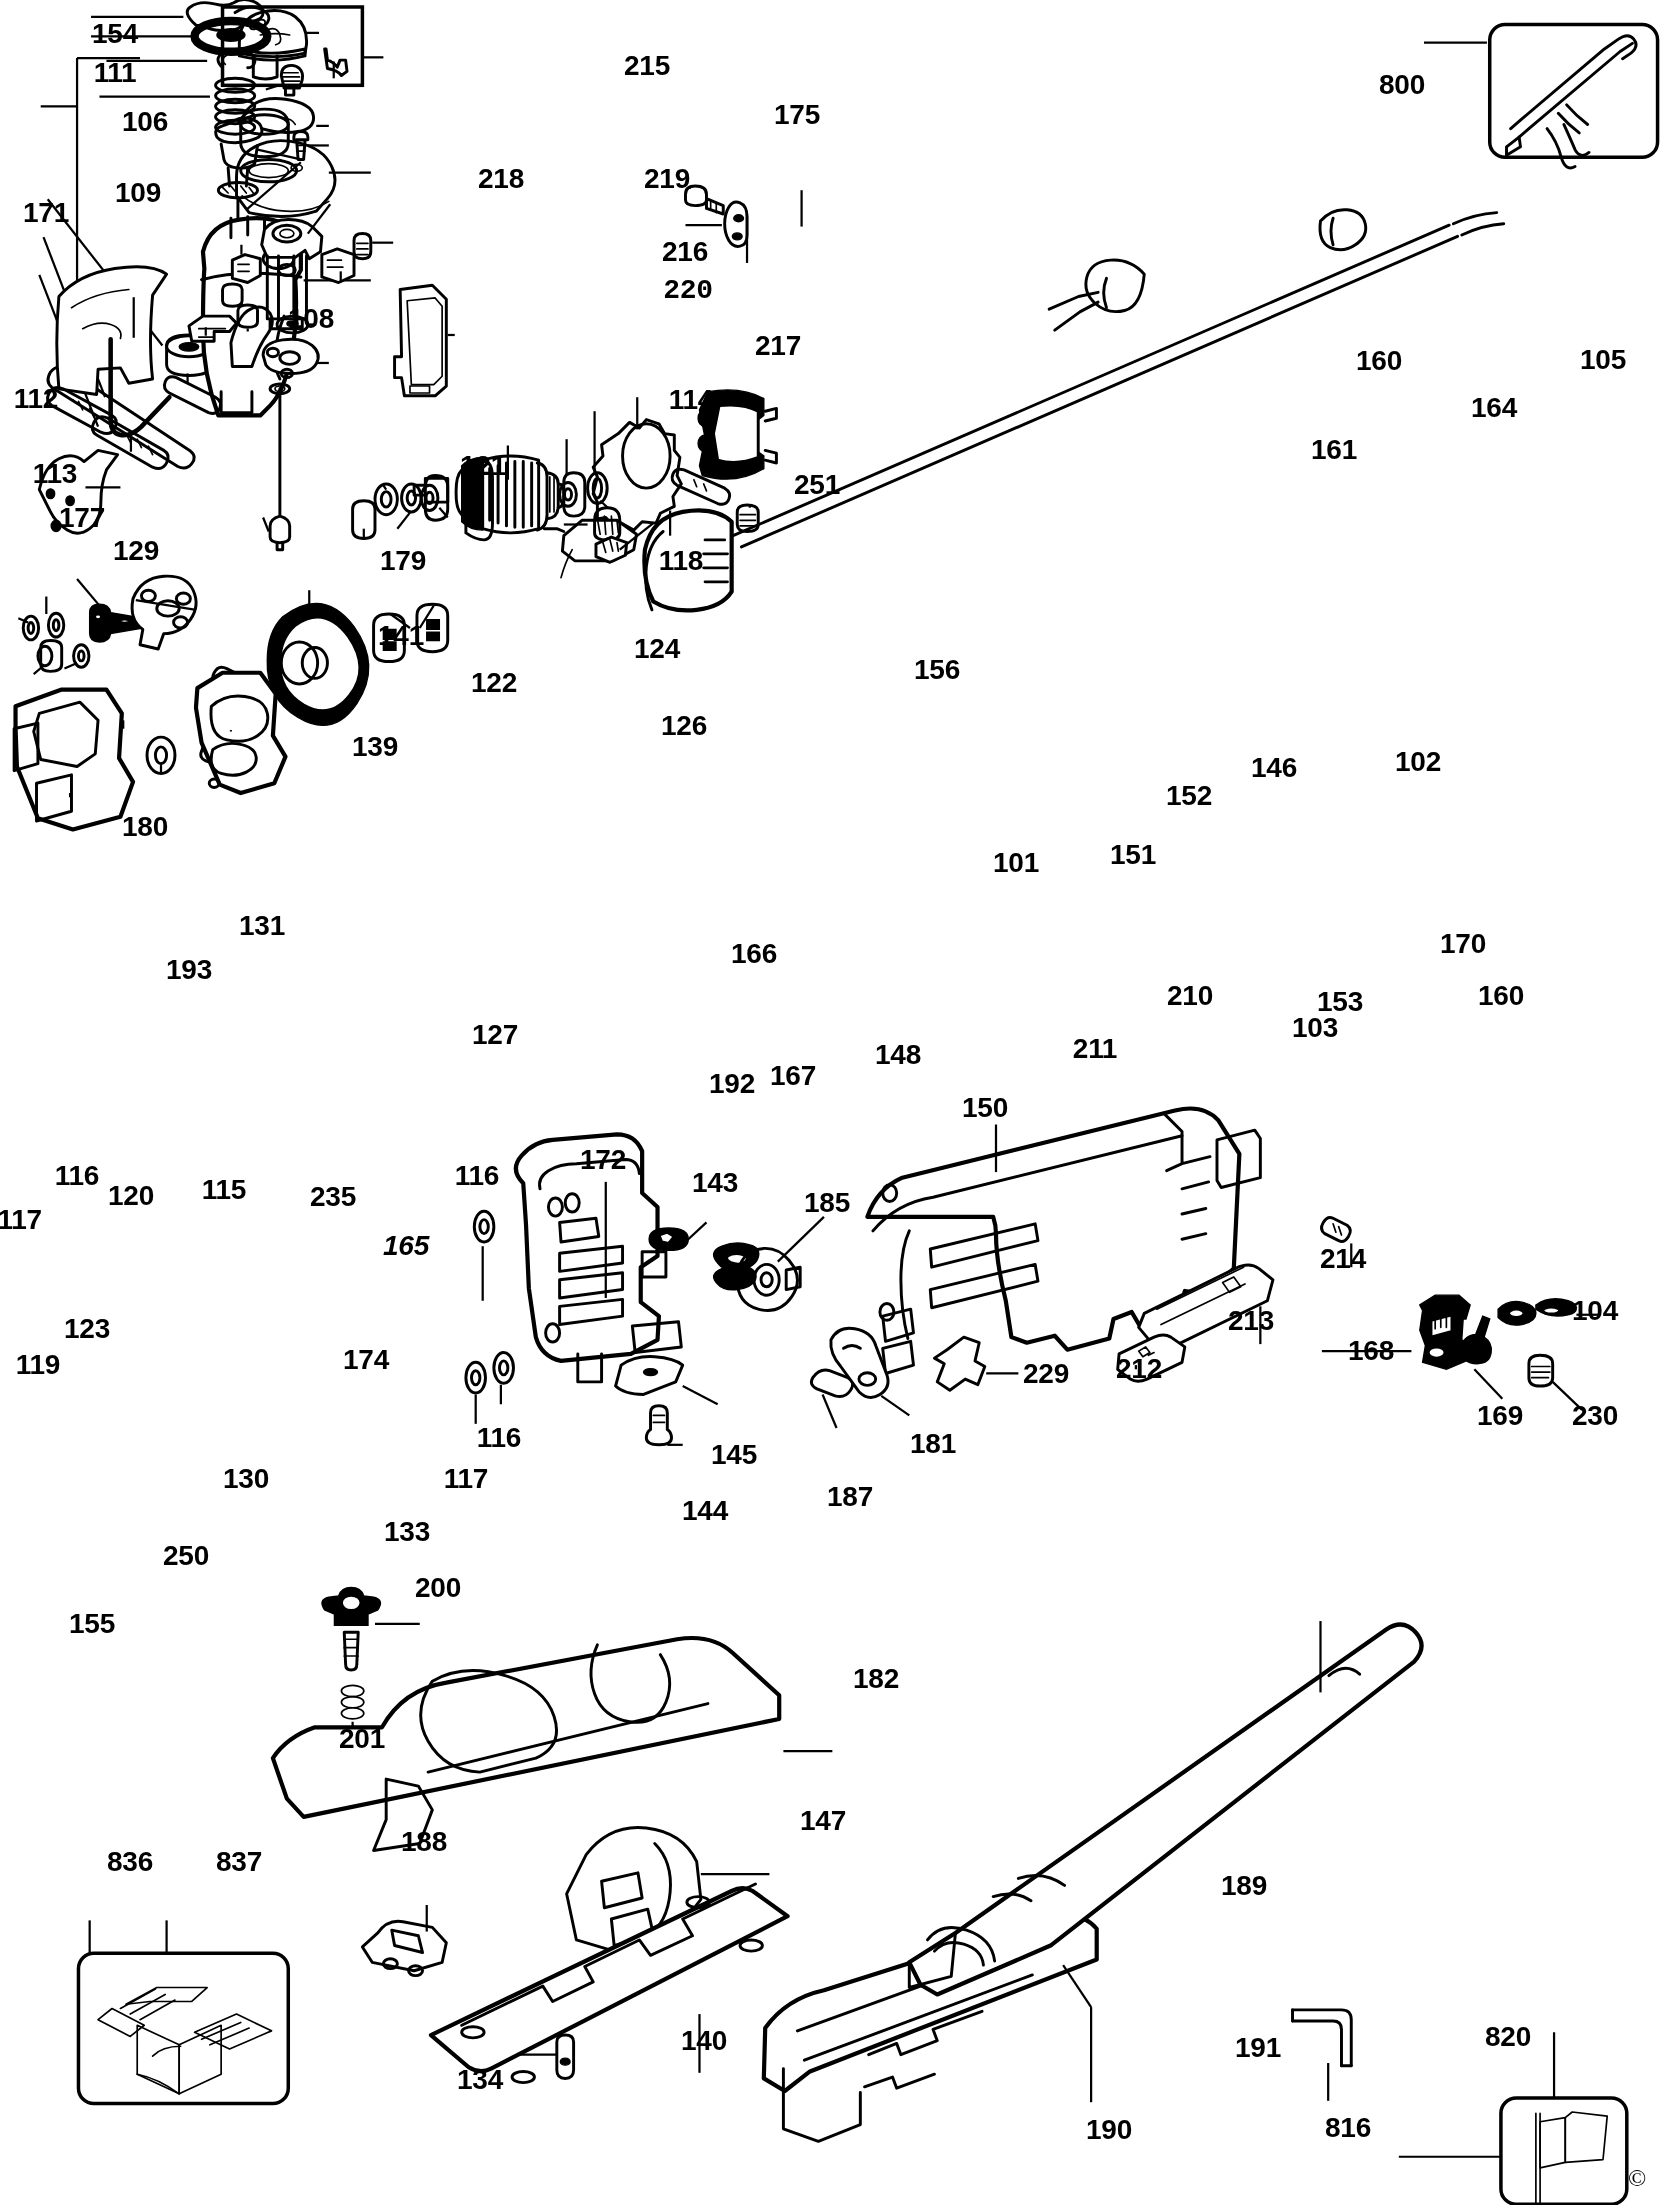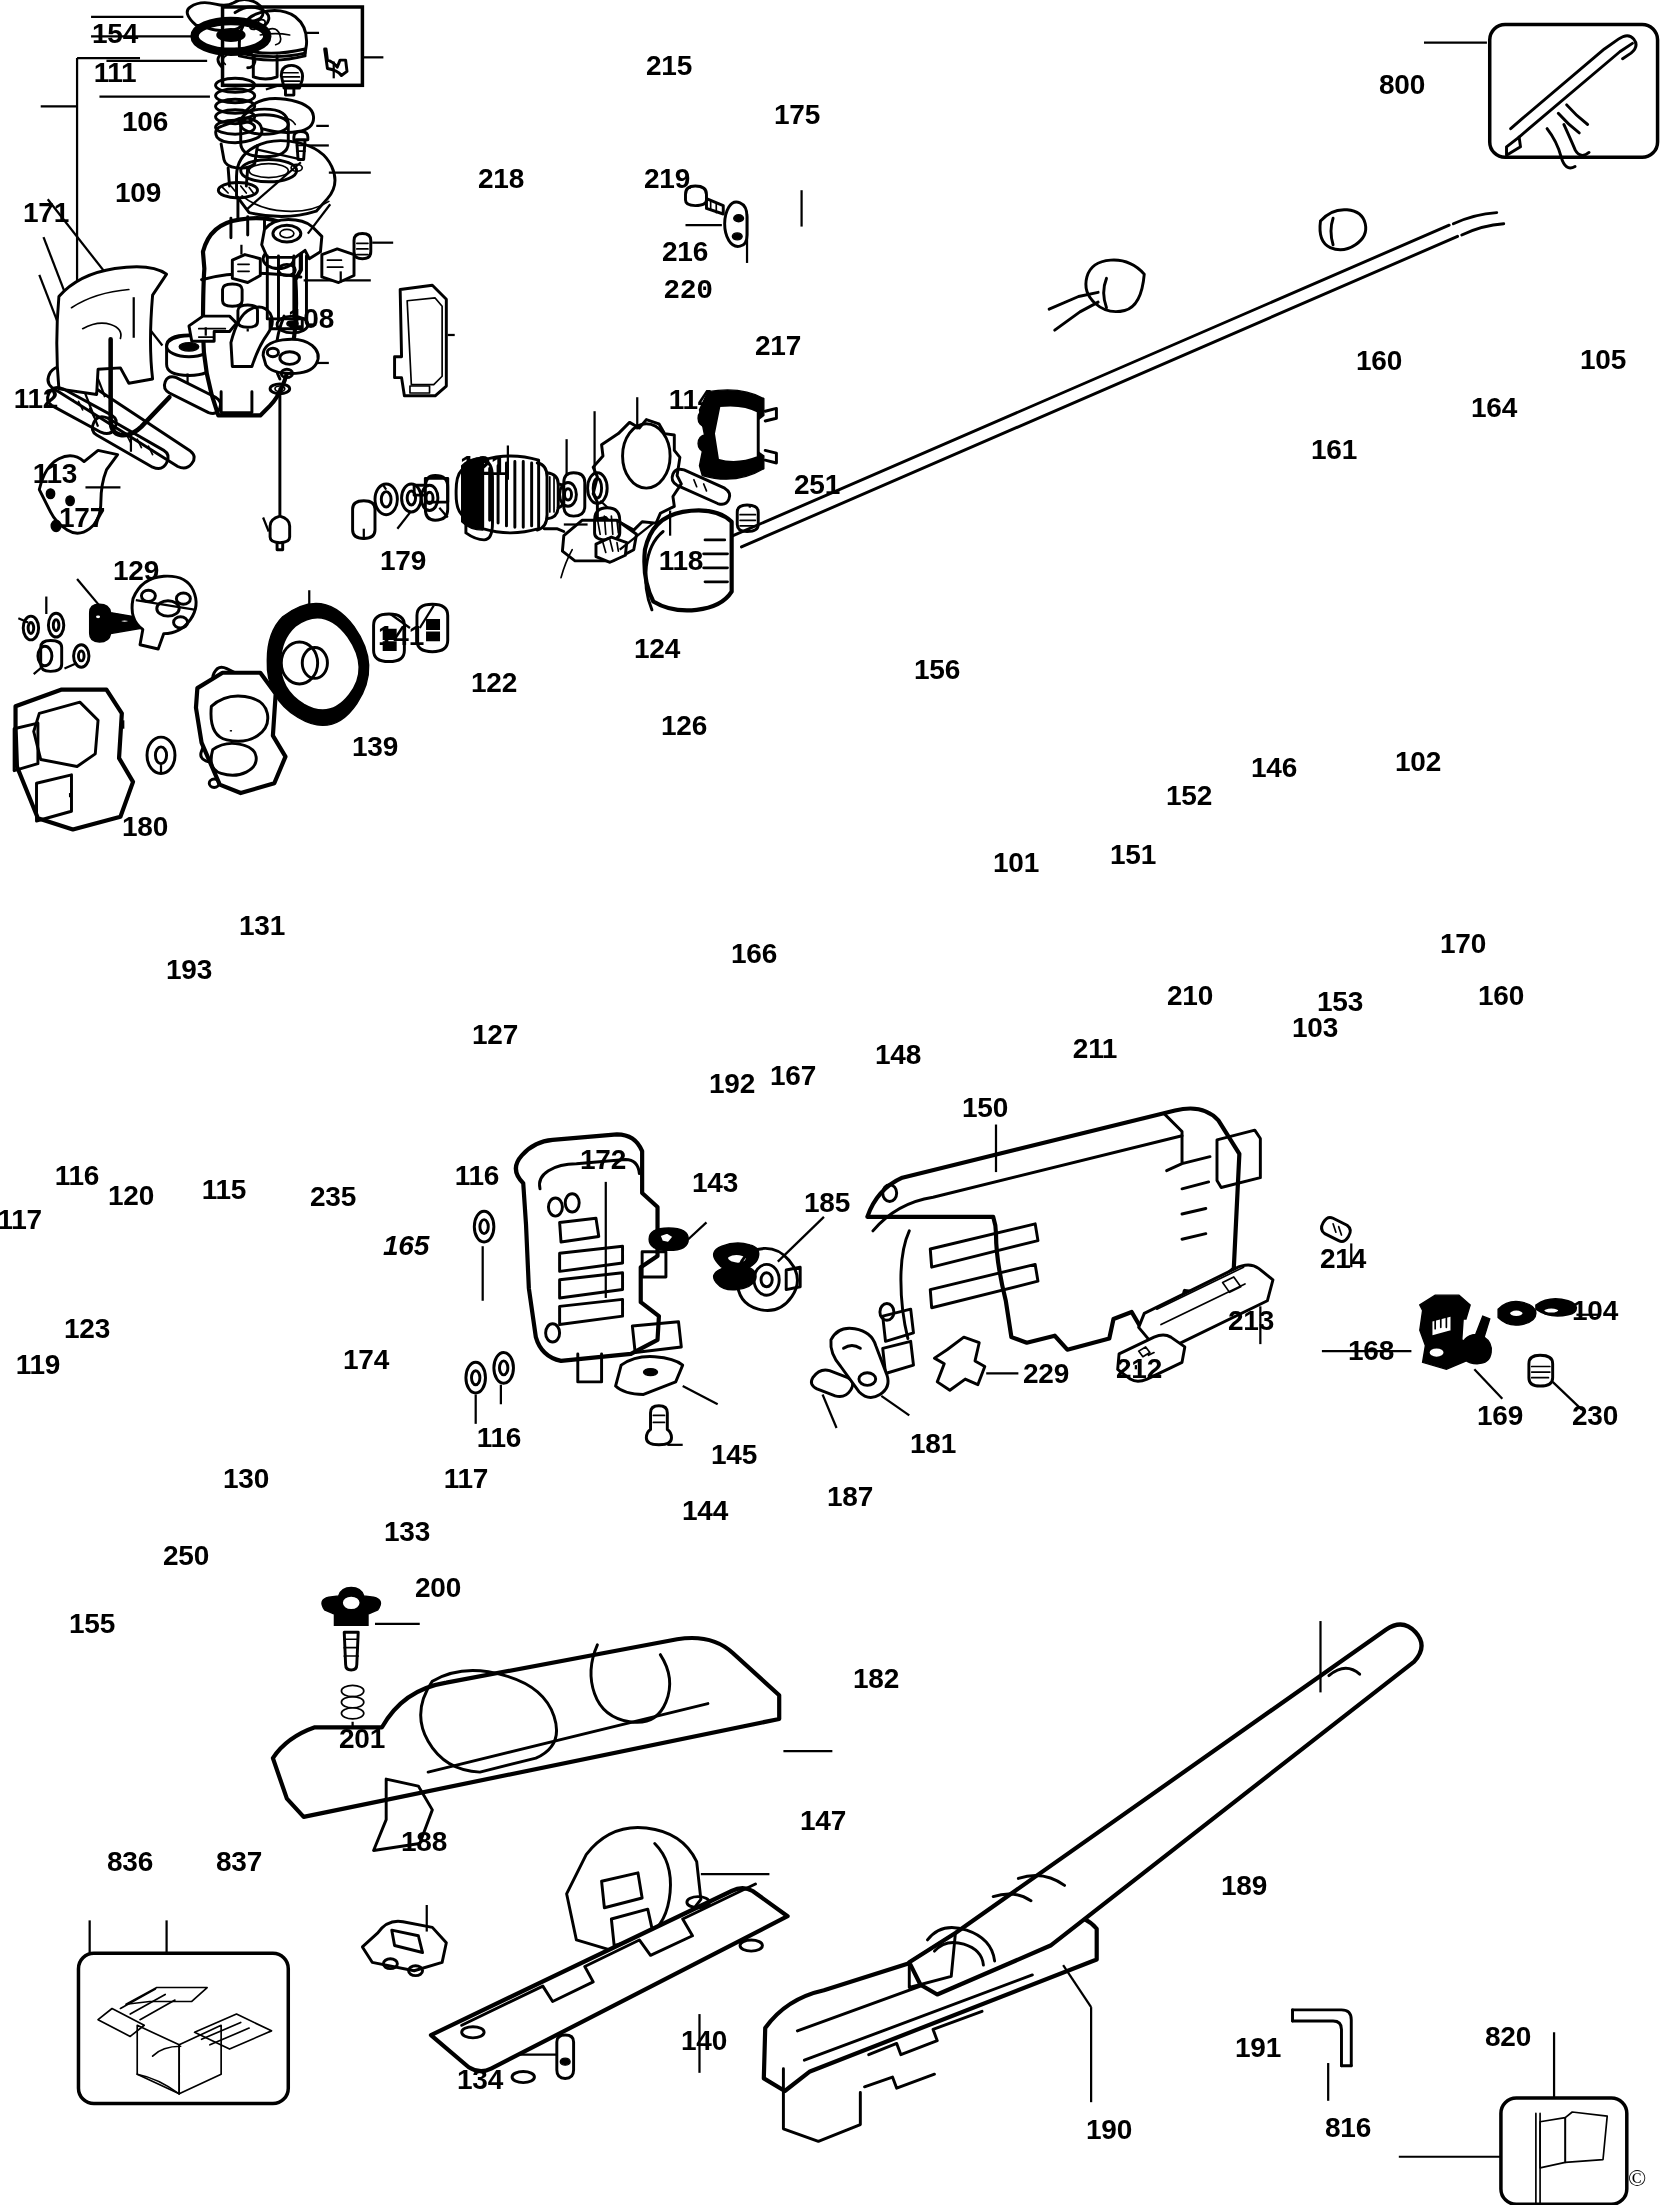--- a/index.html
+++ b/index.html
@@ -730,27 +730,27 @@
       <div class="callout" style="left: 115px; top: 34px;">154</div>
       <div class="callout" style="left: 115px; top: 73px;">111</div>
       <div class="callout" style="left: 145px; top: 122px;">106</div>
       <div class="callout" style="left: 46px; top: 213px;">171</div>
       <div class="callout" style="left: 138px; top: 193px;">109</div>
       <div class="callout" style="left: 311px; top: 319px;">108</div>
       <div class="callout" style="left: 36px; top: 399px;">112</div>
       <div class="callout" style="left: 55px; top: 474px;">113</div>
       <div class="callout" style="left: 52px; top: 518px; margin-left: 30px;">177</div>
       <div class="callout" style="left: 403px; top: 561px;">179</div>
-      <div class="callout" style="left: 136px; top: 571px;">129</div>
+      <div class="callout" style="left: 136px; top: 551px;">129</div>
       <div class="callout" style="left: 401px; top: 636px;">141</div>
       <div class="callout" style="left: 145px; top: 827px;">180</div>
       <div class="callout" style="left: 375px; top: 747px;">139</div>
       <div class="callout" style="left: 262px; top: 926px;">131</div>
       <div class="callout" style="left: 189px; top: 970px;">193</div>
-      <div class="callout" style="left: 669px; top: 66px;">215</div>
+      <div class="callout" style="left: 647px; top: 66px;">215</div>
       <div class="callout" style="left: 797px; top: 115px;">175</div>
       <div class="callout" style="left: 501px; top: 179px;">218</div>
       <div class="callout" style="left: 667px; top: 179px;">219</div>
       <div class="callout" style="left: 685px; top: 252px;">216</div>
       <div class="callout" style="left: 688px; top: 291px; font-family: Liberation Mono, monospace;">220</div>
       <div class="callout" style="left: 778px; top: 346px;">217</div>
       <div class="callout" style="left: 691px; top: 400px;">114</div>
       <div class="callout" style="left: 483px; top: 466px;">121</div>
       <div class="callout" style="left: 817px; top: 485px;">251</div>
       <div class="callout" style="left: 681px; top: 561px;">118</div>

